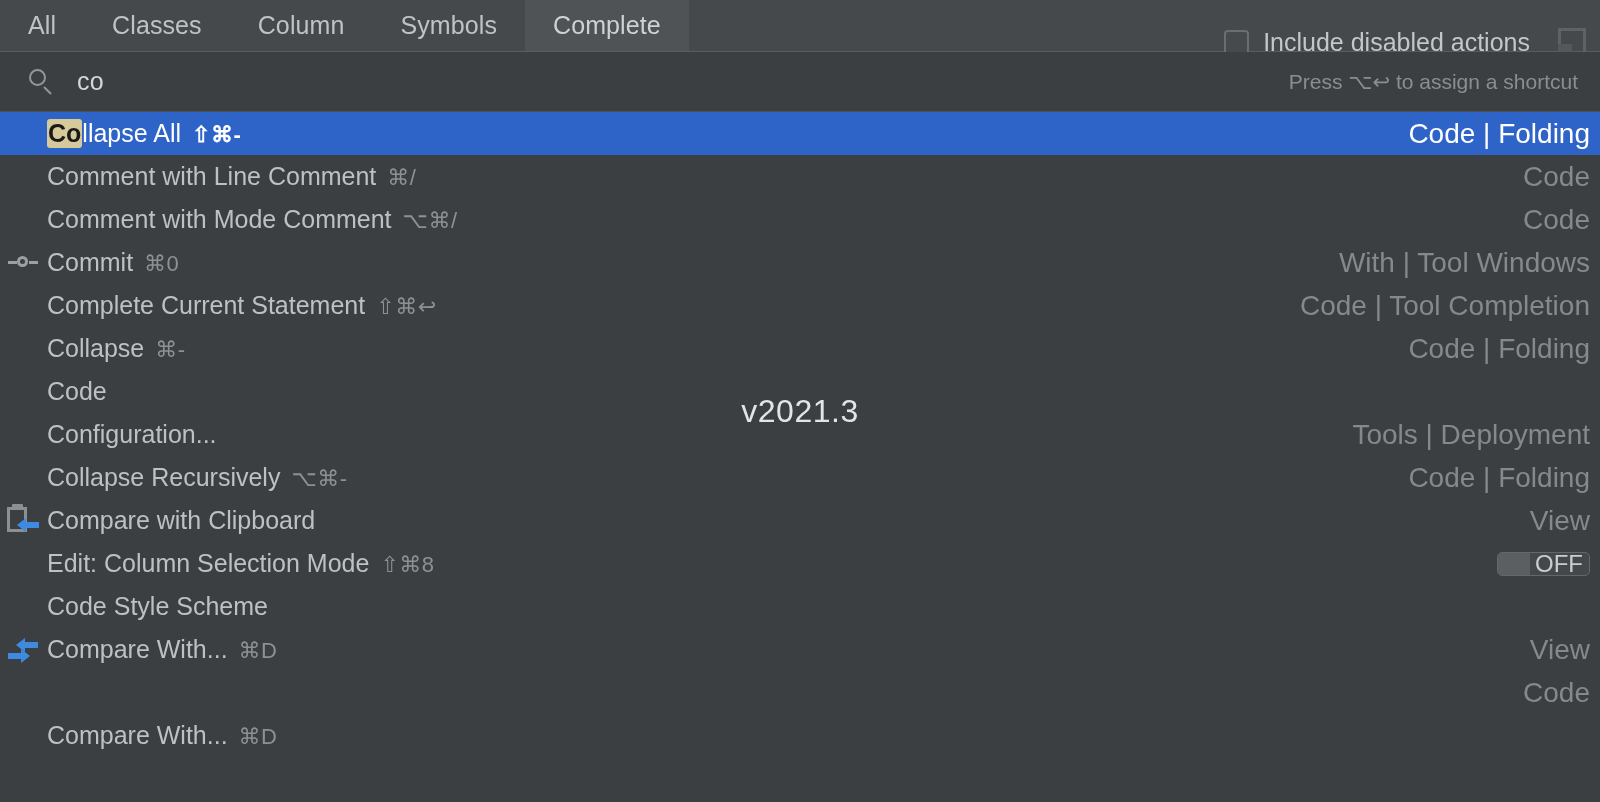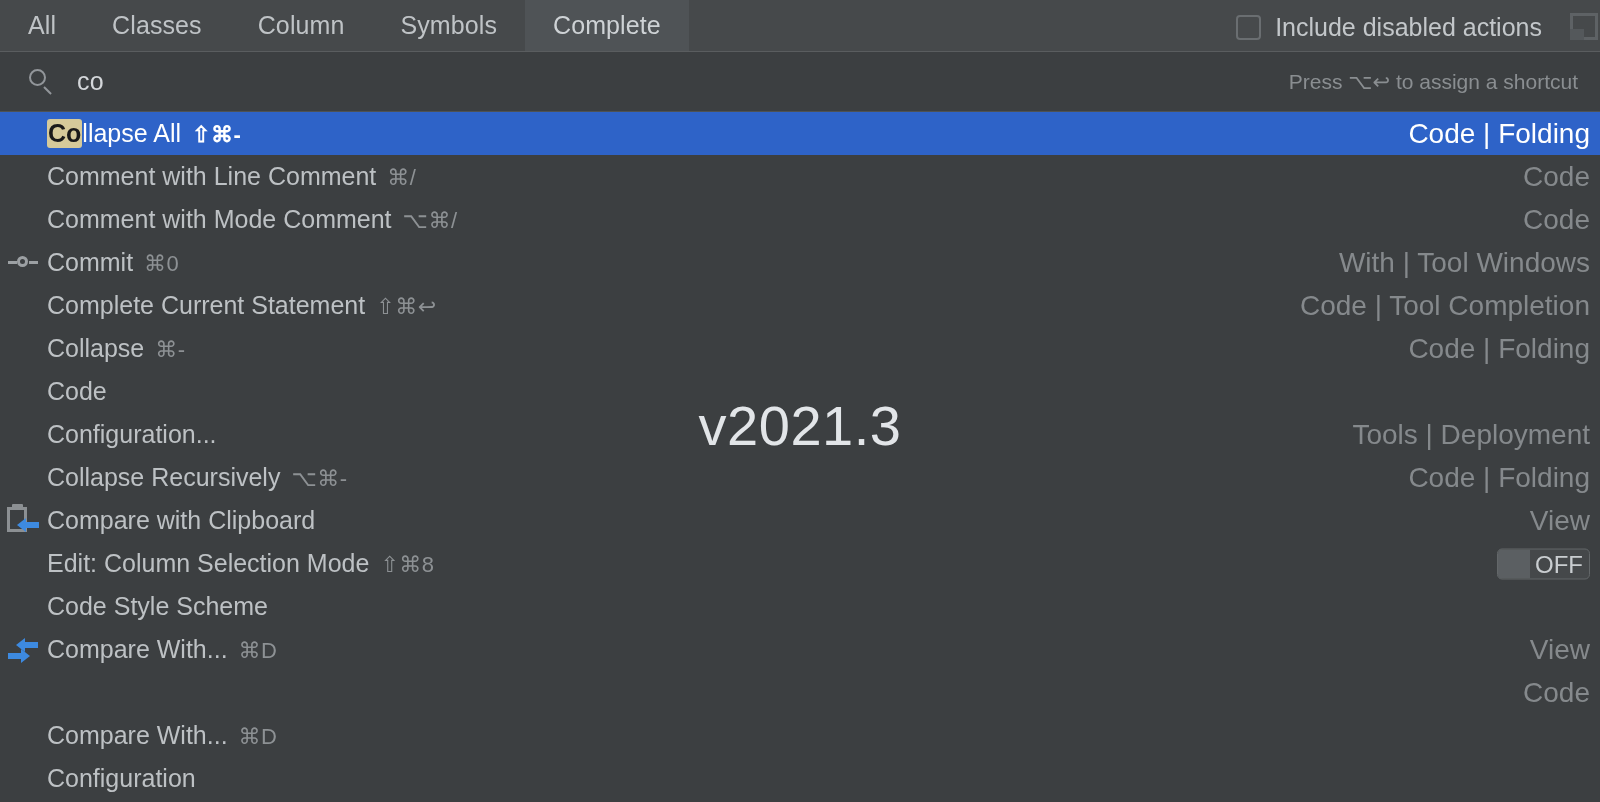--- a/index.html
+++ b/index.html
@@ -45,26 +45,26 @@
     white-space: nowrap;
   }
   .tab.active {
     background: #4F5356;
     color: #CED2D5;
   }
 
   .tabbar-right {
     position: absolute;
     right: 0;
-    top: 1px;
+    top: 16px;
     height: 52px;
     display: flex;
     align-items: center;
     gap: 0px;
-    padding-right: 0px;
+    padding-right: 12px;
   }
   .chk-wrap {
     display: flex;
     align-items: center;
     gap: 14px;
     cursor: default;
   }
   .chkbox {
     width: 25px;
     height: 25px;
@@ -218,21 +218,21 @@
   .row.selected .row-right { color: #FFFFFF; font-weight: 500; }
 
   
   .toggle {
     position: absolute;
     right: 10px;
     top: 50%;
     transform: translateY(-50%);
     display: flex;
     align-items: center;
-    height: 31px;
+    height: 24px;
     border: 1px solid #636769;
     border-radius: 5px;
     background: #45484A;
     overflow: hidden;
   }
   .toggle .knob {
     width: 32px;
     height: 100%;
     background: #5B5F62;
     flex: none;
@@ -244,21 +244,21 @@
     line-height: 29px;
   }
 
   
   .watermark {
     position: absolute;
     left: 0;
     right: 0;
     top: 393px;
     text-align: center;
-    font-size: 56px;
+    font-size: 32px;
     color: #E2E5E8;
     letter-spacing: 0.5px;
     pointer-events: none;
     z-index: 5;
   }
 
   
   .ic-commit { position: relative; width: 34px; height: 30px; }
   .ic-commit .c {
     position: absolute; left: 11px; top: 8px;
@@ -466,21 +466,16 @@
       </div>
       <div class="row">
         <div class="row-right">Code</div>
       </div>
       <div class="row">
         <div class="row-label">
           <span>Compare With...</span>
           <span class="shortcut">⌘D</span>
         </div>
       </div>
-      <div class="row">
-        <div class="row-label">
-          <span>Configuration</span>
-        </div>
-      </div>
     </div>
 
   <div class="watermark">v2021.3</div>
 </div>
 
 </body></html>

